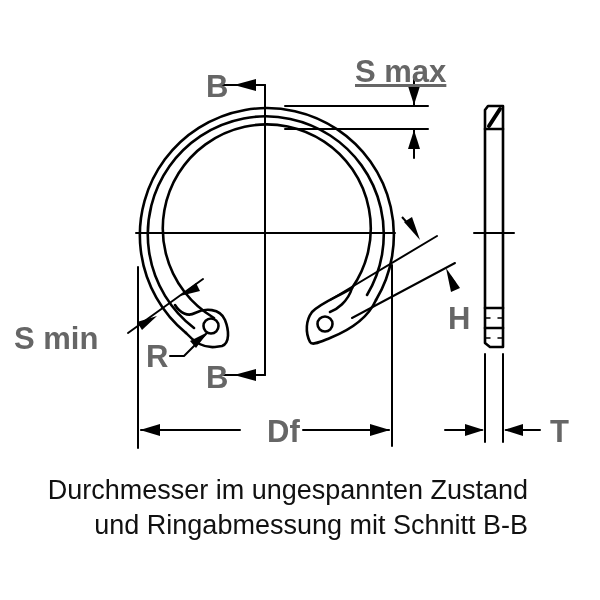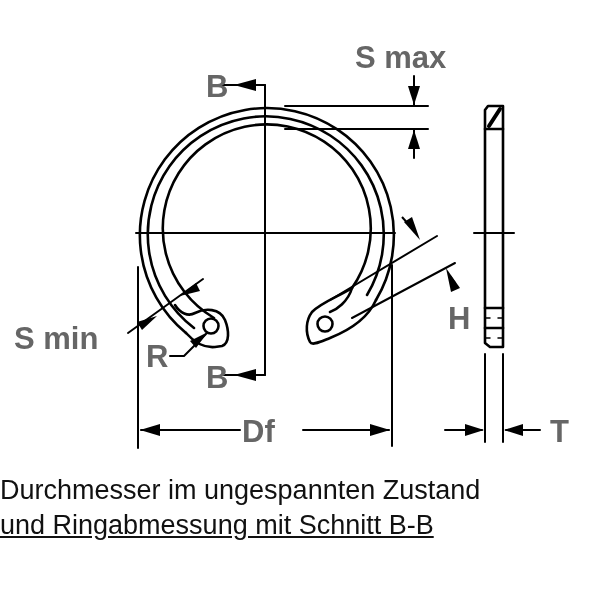--- a/index.html
+++ b/index.html
@@ -1,19 +1,19 @@
 <!DOCTYPE html>
 <html><head>
   <meta charset="utf-8">
   <style>
     html, body { margin: 0; padding: 0; background: #ffffff; }
     body { width: 600px; height: 600px; position: relative; overflow: hidden; font-family: "Liberation Sans", sans-serif; }
     #diagram { position: absolute; left: 0; top: 0; width: 600px; height: 600px; }
     .lbl { position: absolute; font-family: "Liberation Sans", sans-serif; font-weight: bold; color: #666666; font-size: 31px; line-height: 1; white-space: nowrap; }
-    .caption { position: absolute; left: 0; width: 528px; text-align: left; font-family: "Liberation Sans", sans-serif; font-size: 27px; color: #111111; line-height: 34px; }
+    .caption { position: absolute; left: 0; width: 528px; text-align: right; font-family: "Liberation Sans", sans-serif; font-size: 27px; color: #111111; line-height: 34px; }
   </style>
 </head>
 <body>
 
 <svg id="diagram" viewBox="0 0 600 600" xmlns="http://www.w3.org/2000/svg">
   <defs>
     <marker id="arr" markerWidth="10" markerHeight="8" refX="9" refY="4" orient="auto" markerUnits="userSpaceOnUse">
       <path d="M0,0 L10,4 L0,8 Z" fill="#000"></path>
     </marker>
   </defs>
@@ -101,23 +101,23 @@
 
     <path d="M 420 240 L 404 222 L 412 217 Z"></path>
     <path d="M 446 268 L 460 288 L 451 292 Z"></path>
   </g>
   <g stroke="#000" stroke-width="2">
     <line x1="402" y1="217" x2="412" y2="228"></line>
     <line x1="455" y1="283" x2="450" y2="276"></line>
   </g>
 </svg>
 
-<div class="lbl" style="left:355px; top:42px;">S max</div>
+<div class="lbl" style="left:355px; top:56px;text-decoration:underline;">S max</div>
 <div class="lbl" style="left:206px; top:71px;">B</div>
 <div class="lbl" style="left:206px; top:362px;">B</div>
 <div class="lbl" style="left:14px; top:323px;">S min</div>
 <div class="lbl" style="left:146px; top:341px;">R</div>
 <div class="lbl" style="left:448px; top:303px;">H</div>
-<div class="lbl" style="left:242px; top:416px;text-align:center;">Df</div>
+<div class="lbl" style="left:267px; top:416px;text-align:center;">Df</div>
 <div class="lbl" style="left:550px; top:416px;">T</div>
 
 <div class="caption" style="top:473px;">Durchmesser im ungespannten Zustand</div>
-<div class="caption" style="top:508px;text-decoration:underline;">und Ringabmessung mit Schnitt B-B</div>
+<div class="caption" style="top:508px;">und Ringabmessung mit Schnitt B-B</div>
 
 </body></html>

